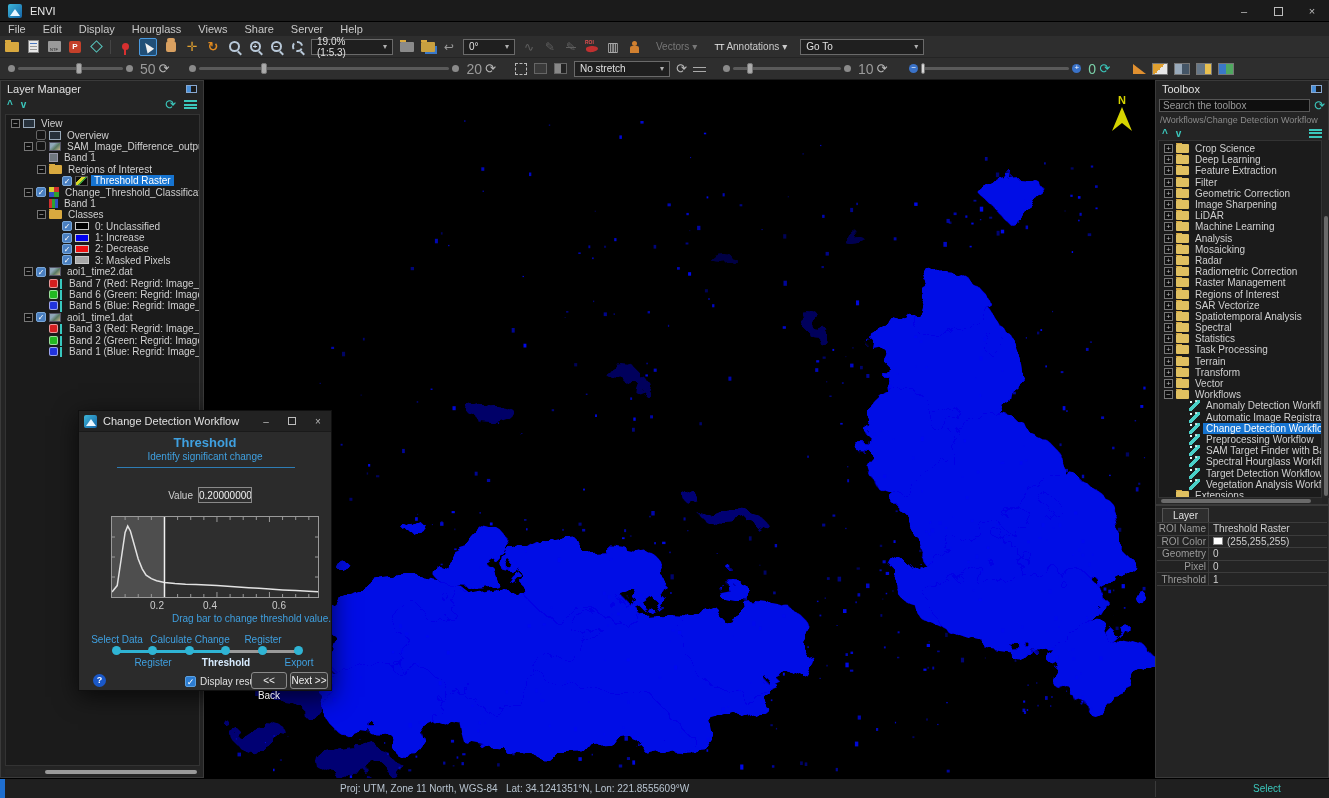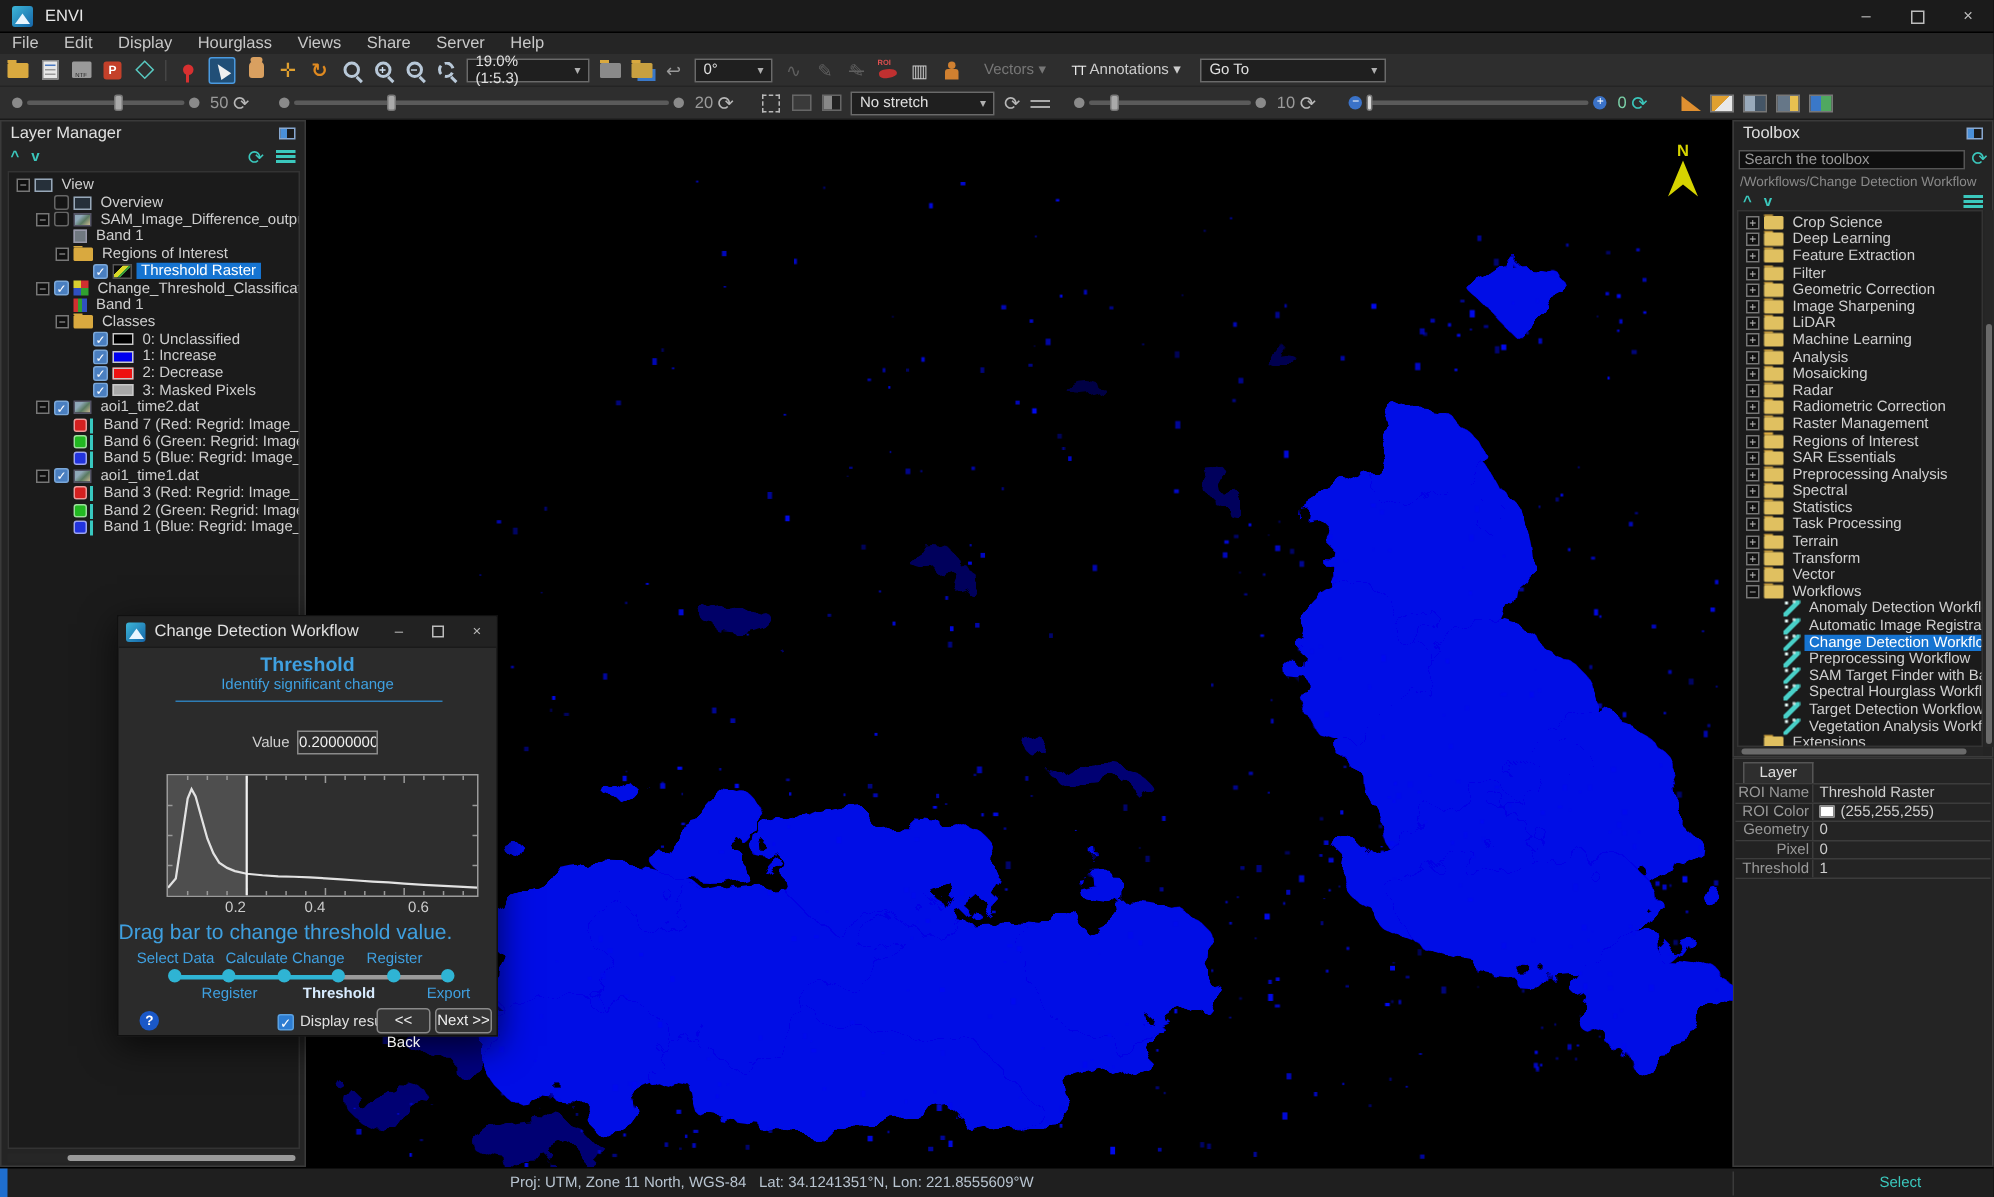--- a/index.html
+++ b/index.html
@@ -67,21 +67,21 @@
     border-radius:2px 2px 0 0}
   .tool-label{color:#777;font-size:10px;display:flex;align-items:center;gap:3px}
   .tool-label.lit{color:#ccc}
   .tt-ic{color:#e8e8e8;font-size:9px;font-weight:normal;letter-spacing:-1px}
   
   .slider{display:flex;align-items:center;gap:3px;flex:none}
   .end-dot{width:7px;height:7px;border-radius:50%;background:#8a8a8a;flex:none}
   .end-dot.blue{background:#3a72c8;color:#fff;font-size:8px;line-height:7px;text-align:center;width:9px;height:9px}
   .track{position:relative;height:3px;background:#5a5a5a;border-radius:2px;flex:none}
   .thumb{position:absolute;top:-4px;width:6px;height:11px;background:#aaa;border:1px solid #777;border-radius:2px}
-  .slider-val{color:#9a9a9a;font-size:11px;margin-left:4px}
+  .slider-val{color:#9a9a9a;font-size:14px;margin-left:4px}
   .refresh{color:#b8b8b8;font-size:13px}
   .refresh.teal{color:#3bc8bd}
   .cropbox{width:12px;height:12px;border:1px dashed #b8b8b8}
   .dark-ic{width:13px;height:11px;background:#3a3a3a;border:1px solid #666}
   .dark-ic.half{background:linear-gradient(90deg,#888 50%,#222 50%)}
   .filter-ic{width:13px;height:10px;background:
     linear-gradient(#0000 3px,#aaa 3px 4px,#0000 4px 7px,#aaa 7px 8px,#0000 8px)}
   .angle-ic{width:0;height:0;border-left:13px solid #e09030;border-top:10px solid transparent;position:relative}
   .layout-ic{width:16px;height:12px;border:1px solid #777;flex:none}
   .l1{background:linear-gradient(135deg,#e0a030 50%,#e8e8e8 50%)}
@@ -150,21 +150,21 @@
   .dlg-controls{margin-left:auto;display:flex}
   .dlg-wbtn{width:26px;height:21px;display:flex;align-items:center;justify-content:center;color:#b8b8b8;font-size:10px}
   .dlg-h1{position:absolute;left:0;top:24px;width:100%;text-align:center;color:#3fa0e0;font-weight:bold;font-size:13px}
   .dlg-h2{position:absolute;left:0;top:40px;width:100%;text-align:center;color:#3fa0e0;font-size:10px}
   .dlg-line{position:absolute;left:38px;top:56px;width:178px;height:1px;background:#2e7db5}
   .val-lbl{position:absolute;left:60px;top:79px;width:54px;text-align:right;color:#d0d0d0;font-size:10px}
   .val-input{position:absolute;left:119px;top:76px;width:54px;height:16px;background:#2f2f2f;border:1px solid #8a8a8a;
     color:#f0f0f0;font-size:10px;text-align:center;font-family:"Liberation Sans",sans-serif}
   .hist-wrap{position:absolute;left:32px;top:105px;width:208px;height:82px;background:#2e2e2e;border:1px solid #9a9a9a}
   .hist-ticklbl{position:absolute;top:189px;color:#cccccc;font-size:10px;width:24px;text-align:center}
-  .drag-note{position:absolute;left:0;top:202px;width:100%;text-align:left;color:#3fa0e0;font-size:14px}
+  .drag-note{position:absolute;left:0;top:202px;width:100%;text-align:right;color:#3fa0e0;font-size:10px}
   .step-lbl{position:absolute;font-size:10px;color:#3fa0e0;transform:translateX(-50%);white-space:nowrap}
   .step-lbl.cur{color:#d8ecff;font-weight:bold}
   .step-line{position:absolute;top:239px;height:3px}
   .step-line.done{background:#2fb4d4}
   .step-line.todo{background:#9a9a9a}
   .step-dot{position:absolute;top:235px;width:9px;height:9px;border-radius:50%;background:#2fb4d4}
   .help-ic{position:absolute;left:14px;top:263px;width:13px;height:13px;border-radius:50%;background:#1a58c8;
     color:#fff;font-size:9px;font-weight:bold;text-align:center;line-height:13px}
   .dlg-cb{position:absolute;left:106px;top:265px;width:11px;height:11px;background:#2d7dd2;border:1px solid #5aa0e0;
     border-radius:2px;color:#fff;font-size:9px;line-height:10px;text-align:center}
@@ -1291,31 +1291,31 @@
         <span class="lbl">Regions of Interest</span>
       </div>
 
       <div class="trow tb-row">
         <span class="indent" style="width: 0px;"></span>
 
         <span class="exp">+</span>
 
         <span class="ic folder" style="background:#e0c060"></span>
 
-        <span class="lbl">SAR Essentials</span>
-      </div>
-
-      <div class="trow tb-row">
-        <span class="indent" style="width: 0px;"></span>
-
-        <span class="exp">+</span>
-
-        <span class="ic folder" style="background:#e0c060"></span>
-
-        <span class="lbl">Preprocessing Analysis</span>
+        <span class="lbl">SAR Vectorize</span>
+      </div>
+
+      <div class="trow tb-row">
+        <span class="indent" style="width: 0px;"></span>
+
+        <span class="exp">+</span>
+
+        <span class="ic folder" style="background:#e0c060"></span>
+
+        <span class="lbl">Spatiotemporal Analysis</span>
       </div>
 
       <div class="trow tb-row">
         <span class="indent" style="width: 0px;"></span>
 
         <span class="exp">+</span>
 
         <span class="ic folder" style="background:#e0c060"></span>
 
         <span class="lbl">Spectral</span>

